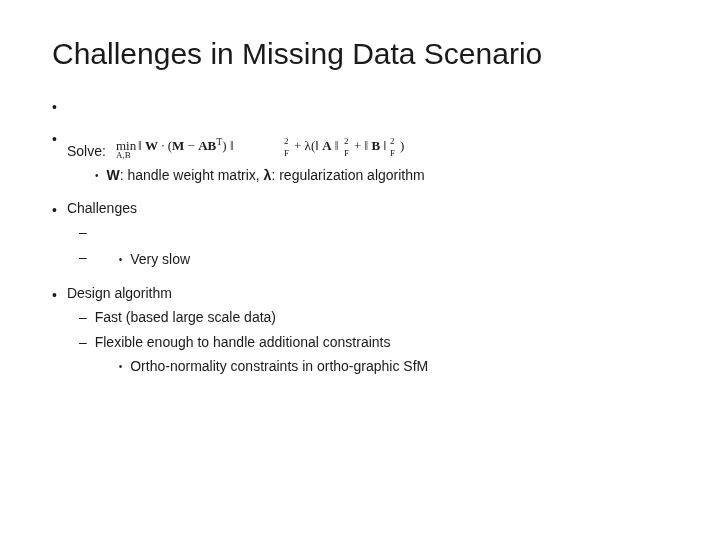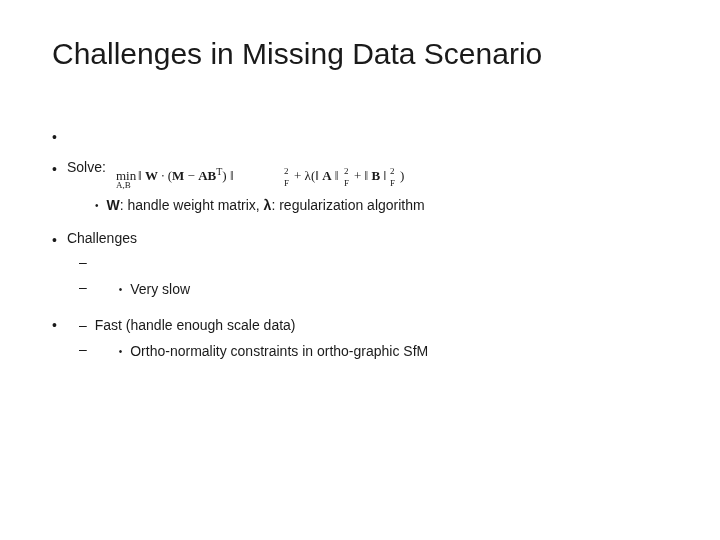--- a/index.html
+++ b/index.html
@@ -16,21 +16,20 @@
       color: #1a1a1a;
       overflow: hidden;
     }
 
     .slide {
       width: 720px;
       height: 540px;
       padding: 36px 52px 36px 52px;
       display: flex;
       flex-direction: column;
-      gap: 30px;
     }
 
     .slide-title {
       font-size: 30px;
       font-weight: 400;
       color: #1a1a1a;
       margin-bottom: 22px;
       line-height: 1.2;
     }
 
@@ -93,21 +92,21 @@
 
     .small-bullet {
       margin-right: 8px;
       flex-shrink: 0;
       font-size: 10px;
       margin-top: 4px;
     }
 
     .solve-row {
       display: flex;
-      align-items: flex-start;
+      align-items: flex-end;
       flex-wrap: wrap;
       gap: 4px;
     }
 
     
     .formula-svg {
       display: inline-block;
       vertical-align: middle;
       margin-left: 6px;
     }
@@ -191,28 +190,30 @@
                 </ul>
               </div>
             </li>
           </ul>
         </div>
       </li>
 
       <li>
         <span class="bullet-dot">•</span>
         <div class="li-content">
+          <span>Design algorithm</span>
           <ul class="sub-list">
             <li>
               <span class="dash">–</span>
-              <span>Fast (handle enough scale data)</span>
+              <span>Fast (based large scale data)</span>
             </li>
             <li>
               <span class="dash">–</span>
               <div>
+                <span>Flexible enough to handle additional constraints</span>
                 <ul class="sub-sub-list">
                   <li>
                     <span class="small-bullet">•</span>
                     <span>Ortho-normality constraints in ortho-graphic SfM</span>
                   </li>
                 </ul>
               </div>
             </li>
           </ul>
         </div>

